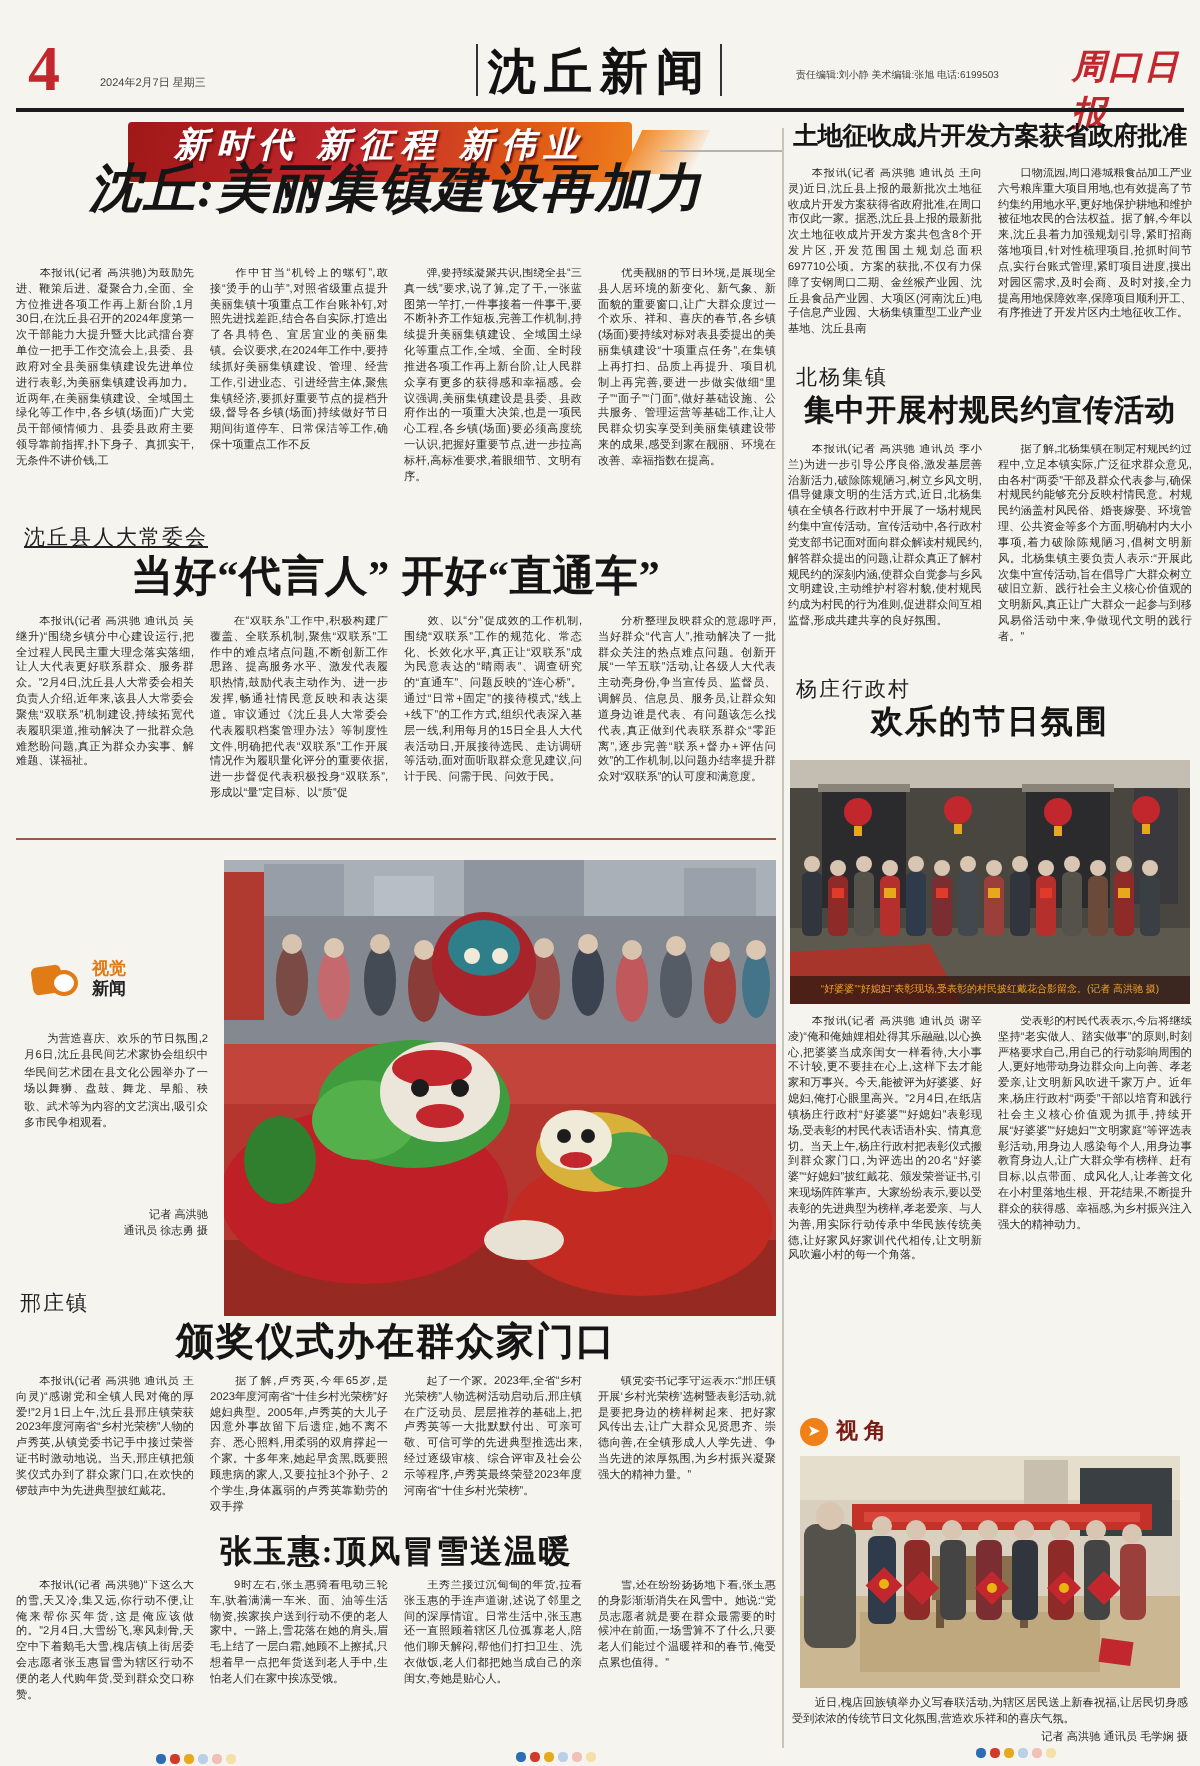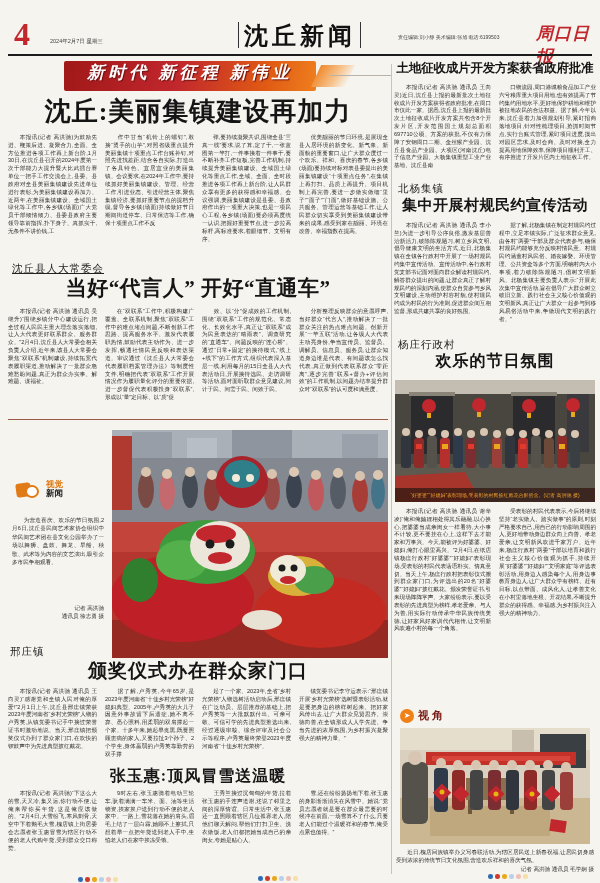--- a/index.html
+++ b/index.html
@@ -23,39 +23,39 @@
   .banner:after{content:"";position:absolute;left:100%;top:4px;width:34px;height:22px;
       background:linear-gradient(100deg,#ef8a2e 0%,#f7c48e 60%,rgba(247,196,142,0) 100%);
       transform:skewX(-25deg);}
   .banner span{font:bold italic 17px "Liberation Serif",serif;color:#fff;letter-spacing:4px;
       text-shadow:1px 1px 1px #701010;}
   .banner-tail-line{position:absolute;left:330px;top:75px;width:61px;height:1px;background:#b8b2a8;}
   .rule-red{position:absolute;left:8px;top:419px;width:380px;height:1px;background:#9a5a48;}
   
   .hl{position:absolute;text-align:center;font-family:"Liberation Serif","DejaVu Serif",serif;
       font-weight:bold;color:#151515;}
-  .hl1{left:8px;top:94px;width:380px;font-size:26px;letter-spacing:1px;}
+  .hl1{left:8px;top:77px;width:380px;font-size:26px;letter-spacing:1px;font-style:italic;}
   .hl2{left:8px;top:274px;width:380px;font-size:21px;letter-spacing:0.5px;}
   .hl3{left:8px;top:658px;width:380px;font-size:19px;letter-spacing:1px;}
   .hl4{left:8px;top:766px;width:380px;font-size:16px;letter-spacing:1px;}
   .hlr1{left:394px;top:60px;width:202px;font-size:12.5px;letter-spacing:-0.2px;}
   .hlr2{left:394px;top:196px;width:202px;font-size:15px;letter-spacing:0.5px;font-family:Liberation Mono, monospace;}
   .hlr3{left:394px;top:351px;width:202px;font-size:16px;letter-spacing:1px;}
   .seclabel{position:absolute;font-size:10.5px;color:#222;letter-spacing:1px;}
   
   .cols{position:absolute;display:flex;overflow:hidden;}
   .cols .col{font-size:5.6px;line-height:1.4;text-align:justify;color:#2e2e2e;overflow:hidden;}
   .cols4{left:8px;width:380px;}
   .cols4 .col{width:89px;margin-right:8px;}
   .cols4 .col:last-child{margin-right:0;}
   .cols2{left:394px;width:202px;}
   .cols2 .col{width:97px;margin-right:8px;}
   .cols2 .col:last-child{margin-right:0;}
   
-  .vn-badge{position:absolute;left:16px;top:480px;display:flex;align-items:flex-start;}
+  .vn-badge{position:absolute;left:16px;top:480px;display:flex;align-items:center;}
   .vn-icon{position:relative;width:26px;height:19px;}
   .vn-icon .b1{position:absolute;left:0;top:3px;width:15px;height:14px;background:#e07b16;border-radius:3px;transform:rotate(-8deg);}
   .vn-icon .b2{position:absolute;left:9px;top:5px;width:14px;height:13px;background:#f09a2e;border-radius:50%;border:2.5px solid #e07b16;box-sizing:border-box;background:#fff;}
   .vn-text{margin-left:4px;font-weight:bold;font-size:8.5px;line-height:1.1;}
   .vn-text .o{color:#e07b16;}
   .vn-text .k{color:#222;}
   .vn-caption{position:absolute;left:12px;top:516px;width:92px;font-size:5.6px;line-height:1.5;text-align:justify;color:#2e2e2e;}
   .vn-credit{position:absolute;left:12px;top:604px;width:92px;font-size:5.6px;text-align:right;color:#2e2e2e;line-height:1.5;}
   
   .photo{position:absolute;overflow:hidden;}

